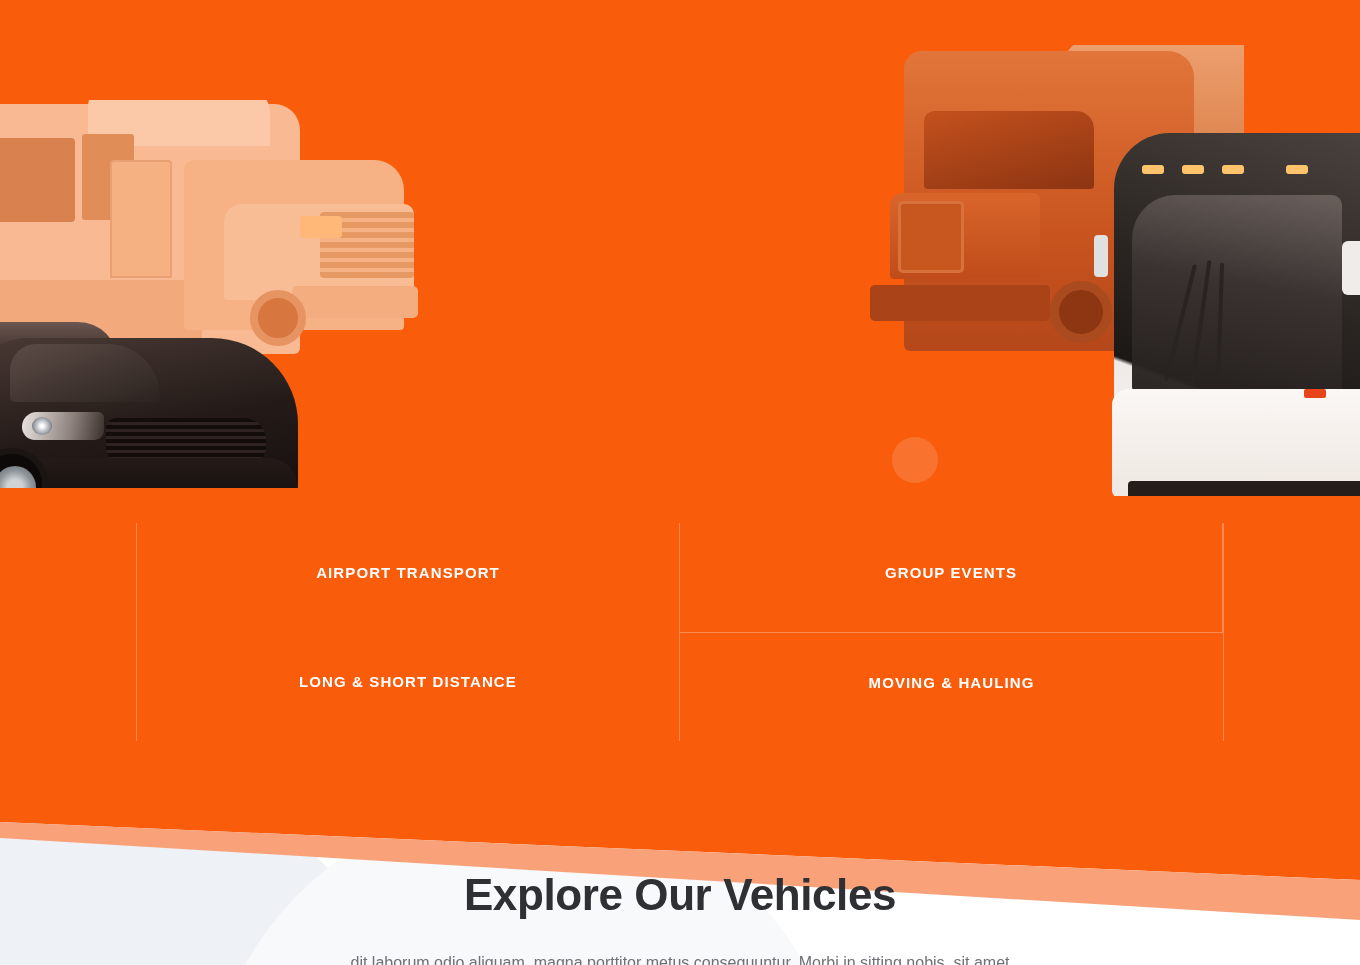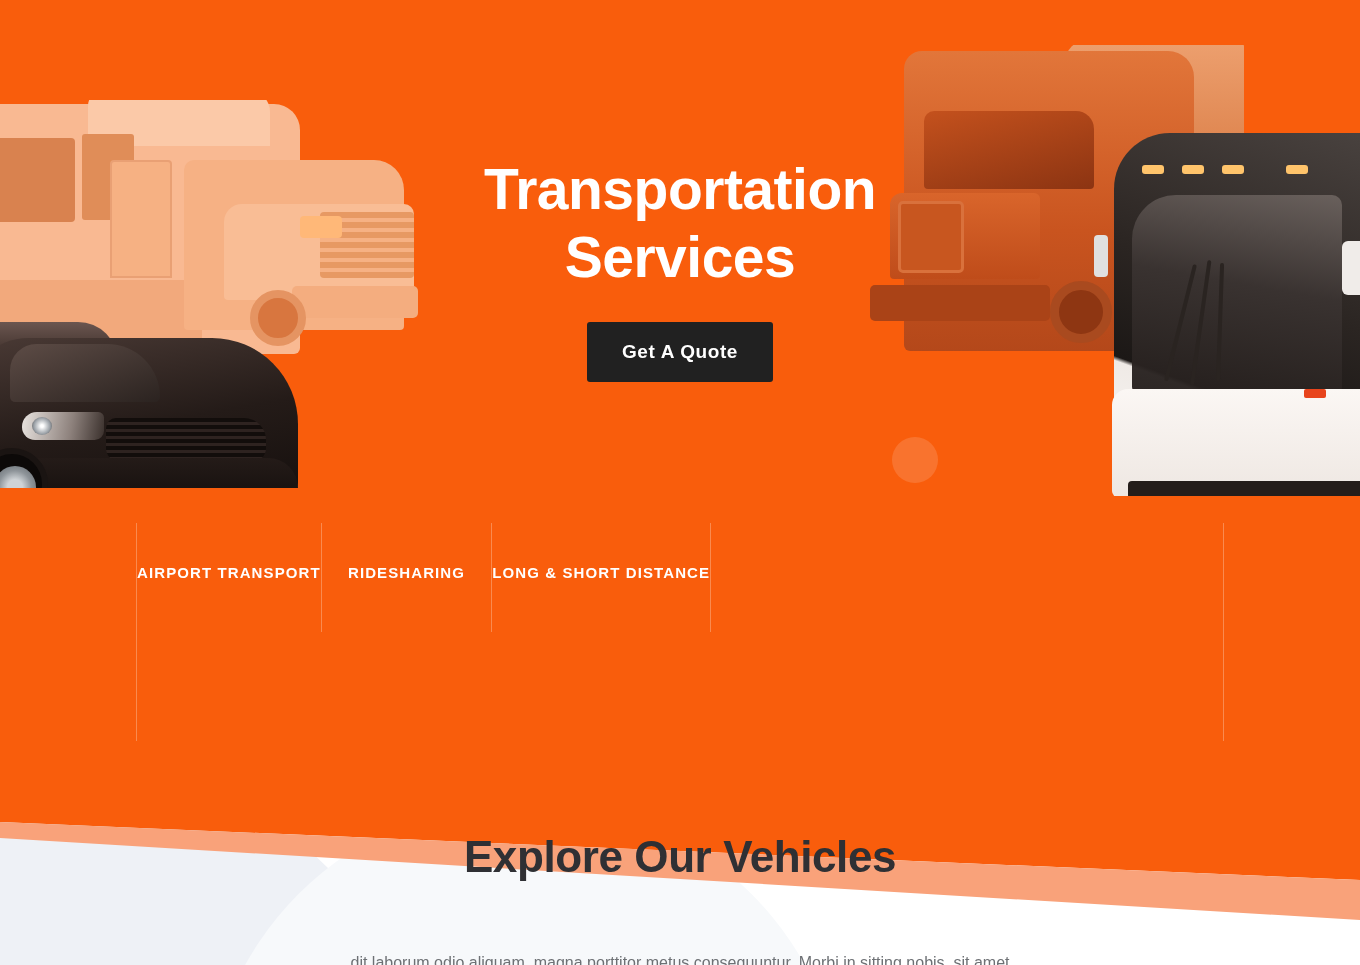--- a/index.html
+++ b/index.html
@@ -233,21 +233,21 @@
     background:#212121; color:#fff;
     font-size:19px; font-weight:bold; letter-spacing:0.6px;
     padding:19px 35px; border:none; border-radius:3px; cursor:pointer;
     font-family:"Liberation Sans", sans-serif;
   }
 
   
   .grid{
     position:absolute; left:136px; top:523px; width:1088px; height:218px;
     z-index:5;
-    display:grid; grid-template-columns:repeat(6,1fr); grid-template-rows:1fr 1fr;
+    display:grid; grid-template-columns:repeat(2,1fr); grid-template-rows:1fr 1fr;
     border-left:1px solid rgba(255,255,255,.28);
     border-right:1px solid rgba(255,255,255,.28);
   }
   .cell{
     display:flex; align-items:flex-start; justify-content:center;
     padding-top:41px;
     border-right:1px solid rgba(255,255,255,.28);
   }
   .cell:nth-child(4n){ border-right:none; }
   .cell.row2{ border-top:1px solid rgba(255,255,255,.28); }
@@ -269,21 +269,21 @@
   .circle-deco{
     position:absolute; left:-150px; top:26px; width:560px; height:560px;
     border-radius:50%; background:#eef1f6;
   }
   .circle-deco2{
     position:absolute; left:205px; top:40px; width:640px; height:640px;
     border-radius:50%; background:#f7f9fb;
   }
 
   .explore{
-    position:absolute; left:0; top:832px; width:1360px; text-align:center; z-index:9;
+    position:absolute; left:0; top:870px; width:1360px; text-align:center; z-index:9;
   }
   .explore h2{
     font-size:44px; font-weight:bold; color:#2f3034; letter-spacing:-0.4px;
   }
   .clip-sub{
     position:absolute; left:0; top:950px; width:1360px; height:15px;
     overflow:hidden; z-index:9;
   }
   .clip-sub p{
     font-size:16px; color:#6d7074; line-height:26px; text-align:center;
@@ -348,39 +348,35 @@
     <div class="coach-wiper" style="left:300px;top:216px;height:120px;transform:rotate(14deg);"></div>
     <div class="coach-wiper" style="left:326px;top:214px;height:126px;transform:rotate(8deg);"></div>
     <div class="coach-wiper" style="left:352px;top:218px;height:118px;transform:rotate(2deg);"></div>
     <div class="coach-lower"></div>
     <div class="coach-redtab"></div>
     <div class="coach-skirt"></div>
     <div class="coach-mirror"></div>
   </div>
   <div class="hero-fade-r"></div>
 
-  <div class="hero-copy">
-    <h1 class="hero-title">
-      <span>Transportation</span><br>
-      <span>Services</span>
-    </h1>
-    <button class="cta">Get A Quote</button>
-  </div>
 
   <div class="grid">
     <div class="cell">
       <span>AIRPORT TRANSPORT</span>
     </div>
     <div class="cell">
-      <span>RIDESHARING</span>
+      <span>GROUP EVENTS</span>
     </div>
     <div class="cell">
       <span>LONG &amp; SHORT DISTANCE</span>
     </div>
 
+    <div class="cell row2">
+      <span>MOVING &amp; HAULING</span>
+    </div>
   </div>
 </section>
 
 <div class="lower">
   <div class="lower-bg"></div>
   <div class="circle-deco"></div>
   <div class="circle-deco2"></div>
   <svg width="1360" height="205" viewBox="0 0 1360 205">
     <path d="M0,0 L1360,0 L1360,120 L0,62 Z" fill="#f95d0c"></path>
     <path d="M0,62 L1360,120 L1360,160 L0,78 Z" fill="#f9a27a"></path>

